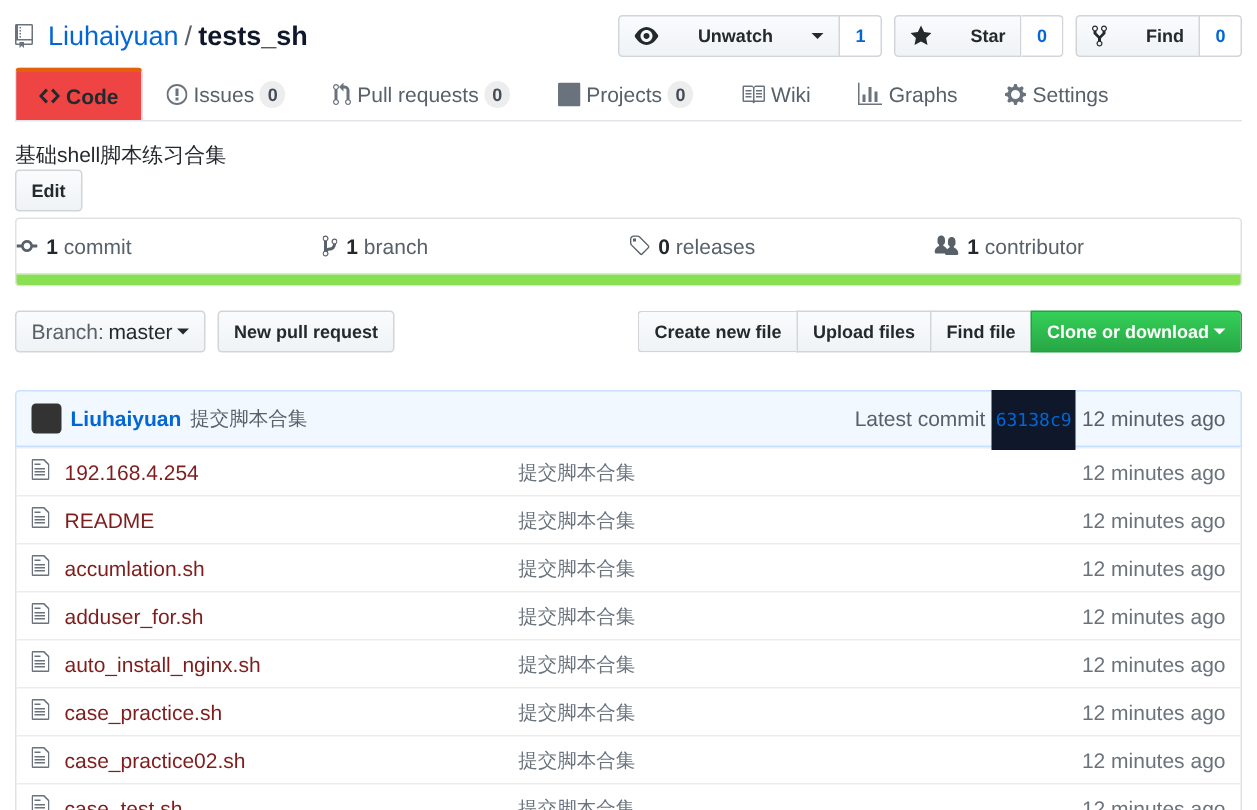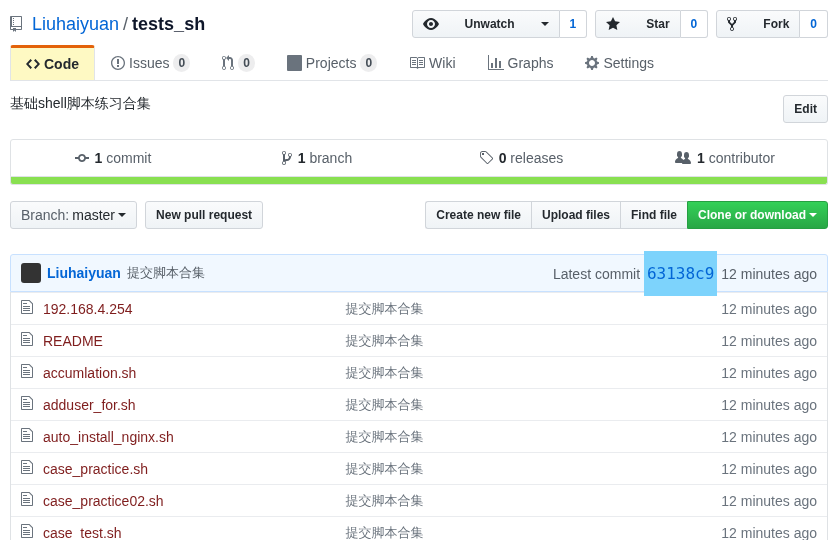--- a/index.html
+++ b/index.html
@@ -13,47 +13,47 @@
 .breadcrumb .sep { color: #586069; }
 .breadcrumb .repo { color: #0f172a; font-weight: 600; }
 .actions { display: flex; gap: 8px; }
 .btn-group { display: inline-flex; }
 .btn { font-size: 12px; font-weight: 600; line-height: 20px; padding: 3px 10px; border: 1px solid #d1d5da; background: linear-gradient(#fafbfc,#eff3f6); border-radius: 3px; cursor: pointer; display: inline-flex; align-items: center; gap: 3px; color: #24292e; }
 .btn-group .btn { border-radius: 3px 0 0 3px; gap: 26px; }
 .btn-group .count { font-size: 12px; font-weight: 600; line-height: 20px; padding: 3px 10px; border: 1px solid #d1d5da; border-left: 0; background: #fff; border-radius: 0 3px 3px 0; display: inline-flex; align-items: center; }
 .btn-primary { background: linear-gradient(#34d058,#28a745); color: #fff; border-color: #269f42; }
 .nav { display: flex; border-bottom: 1px solid #e1e4e8; }
 .nav-item { padding: 7px 15px 8px; color: #586069; cursor: pointer; display: flex; align-items: center; gap: 4px; font-size: 14px; border: 1px solid transparent; border-bottom: 0; }
-.nav-item.active { color: #24292e; border-color: #e36209 #e1e4e8 transparent; border-top-width: 3px; border-radius: 3px 3px 0 0; background: #fef9c3; font-weight: 600; margin-top: -1px; }
+.nav-item.active { color: #24292e; border-color: #e36209 #e1e4e8 transparent; border-top-width: 3px; border-radius: 3px 3px 0 0; background: #ef4444; font-weight: 600; margin-top: -1px; }
 .nav-item .badge { background: rgba(27,31,35,.08); border-radius: 20px; font-size: 12px; padding: 2px 5px; font-weight: 600; color: #444d56; }
 .nav-item svg { fill: #6a737d; }
 .nav-item.active svg { fill: #24292e; }
-.description { display: flex; justify-content: space-between; align-items: flex-start; margin: 14px 0 16px; }
+.description { display: flex; justify-content: space-between; align-items: flex-start; margin: 14px 0 4px; flex-direction: column; }
 .description .text { color: #24292e; }
 .stats-bar { border: 1px solid #dfe2e5; border-radius: 3px 3px 0 0; display: flex; }
-.stat { flex: 1; text-align: center; padding: 10px 0; font-size: 14px; color: #586069; cursor: pointer; }
+.stat { flex: 1; text-align: left; padding: 10px 0; font-size: 14px; color: #586069; cursor: pointer; }
 .stat strong { color: #24292e; }
 .stat svg { fill: #586069; vertical-align: text-bottom; margin-right: 2px; }
 .color-bar { height: 8px; background: #89e051; border: 1px solid #dfe2e5; border-top: 0; border-radius: 0 0 3px 3px; margin-bottom: 16px; }
 .file-actions { display: flex; justify-content: space-between; align-items: flex-end; margin-bottom: 25px; }
 .file-actions-left { display: flex; gap: 8px; }
 .file-actions-right { display: flex; }
 .file-actions-right .btn { border-radius: 0; border-right-width: 0; }
 .file-actions-right .btn:first-child { border-radius: 3px 0 0 3px; }
 .file-actions-right .btn.btn-primary { border-radius: 0 3px 3px 0; border-right-width: 1px; }
 .branch-btn { font-size: 14px; font-weight: normal; }
 .branch-btn .label { color: #586069; }
 .branch-btn .branch-name { font-weight: 400; }
 .commit-tease { background: #f1f8ff; border: 1px solid #c8e1ff; border-radius: 3px 3px 0 0; padding: 8px 10px; display: flex; justify-content: space-between; align-items: center; }
 .commit-tease .left { display: flex; align-items: center; gap: 6px; }
 .commit-tease .avatar { width: 20px; height: 20px; background: #333; border-radius: 3px; }
 .commit-tease .author { font-weight: 600; }
 .commit-tease .msg { color: #586069; font-size: 13px; }
 .commit-tease .right { color: #586069; }
-.commit-tease .sha { font-family: SFMono-Regular, Consolas, monospace; font-size: 16px; background: #7dd3fc; padding: 13px 3px; }
+.commit-tease .sha { font-family: SFMono-Regular, Consolas, monospace; font-size: 12px; background: #0f172a; padding: 13px 3px; }
 .file-list { border: 1px solid #dfe2e5; border-top: 0; border-radius: 0 0 3px 3px; }
 .file-row { display: flex; align-items: center; padding: 6px 10px; border-top: 1px solid #eaecef; font-size: 14px; }
 .file-row .icon { color: #6a737d; margin-right: 10px; flex-shrink: 0; }
 .file-row .name { flex: 0 0 38%; color: #7f1d1d; white-space: nowrap; overflow: hidden; text-overflow: ellipsis; }
 .file-row .message { flex: 1; color: #6a737d; font-size: 13px; }
 .file-row .age { color: #6a737d; text-align: right; }
 .caret { display: inline-block; width: 0; height: 0; border-left: 4px solid transparent; border-right: 4px solid transparent; border-top: 4px solid currentColor; vertical-align: middle; }
 </style>
 </head>
 <body>
@@ -86,21 +86,21 @@
             </svg>
           <span>Star</span>
         </button>
         <a class="count">0</a>
       </div>
       <div class="btn-group">
         <button class="btn">
           <svg width="10" height="16" viewBox="0 0 10 16">
               <path fill="#24292e" d="M8 1a1.993 1.993 0 0 0-1 3.72V6L5 8 3 6V4.72A1.993 1.993 0 0 0 2 1a1.993 1.993 0 0 0-1 3.72V6.5l3 3v1.78A1.993 1.993 0 0 0 5 15a1.993 1.993 0 0 0 1-3.72V9.5l3-3V4.72A1.993 1.993 0 0 0 8 1zM2 4.2C1.34 4.2.8 3.65.8 3c0-.65.55-1.2 1.2-1.2.65 0 1.2.55 1.2 1.2 0 .65-.55 1.2-1.2 1.2zm3 10c-.66 0-1.2-.55-1.2-1.2 0-.65.55-1.2 1.2-1.2.65 0 1.2.55 1.2 1.2 0 .65-.55 1.2-1.2 1.2zm3-10c-.66 0-1.2-.55-1.2-1.2 0-.65.55-1.2 1.2-1.2.65 0 1.2.55 1.2 1.2 0 .65-.55 1.2-1.2 1.2z"></path>
             </svg>
-          <span>Fork</span>
+          <span>Find</span>
         </button>
         <a class="count">0</a>
       </div>
     </div>
   </div>
 
   <div class="nav">
     <div class="nav-item active">
       <svg width="14" height="16" viewBox="0 0 14 16">
           <path d="M9.5 3L8 4.5 11.5 8 8 11.5 9.5 13 14 8 9.5 3zm-5 0L0 8l4.5 5L6 11.5 2.5 8 6 4.5 4.5 3z"></path>
@@ -111,20 +111,21 @@
       <svg width="14" height="16" viewBox="0 0 14 16">
           <path d="M7 2.3c3.14 0 5.7 2.56 5.7 5.7s-2.56 5.7-5.7 5.7A5.71 5.71 0 0 1 1.3 8c0-3.14 2.56-5.7 5.7-5.7zM7 1C3.14 1 0 4.14 0 8s3.14 7 7 7 7-3.14 7-7-3.14-7-7-7zm1 3H6v5h2V4zm0 6H6v2h2v-2z"></path>
         </svg>
       <span>Issues</span>
       <span class="badge">0</span>
     </div>
     <div class="nav-item">
       <svg width="12" height="16" viewBox="0 0 12 16">
           <path d="M11 11.28V5c-.03-.78-.34-1.47-.94-2.06C9.46 2.35 8.78 2.03 8 2H7V0L4 3l3 3V4h1c.27.02.48.11.69.31.21.2.3.42.31.69v6.28A1.993 1.993 0 0 0 10 15a1.993 1.993 0 0 0 1-3.72zm-1 2.92c-.66 0-1.2-.55-1.2-1.2 0-.65.55-1.2 1.2-1.2.65 0 1.2.55 1.2 1.2 0 .65-.55 1.2-1.2 1.2zM4 3c0-1.11-.89-2-2-2a1.993 1.993 0 0 0-1 3.72v6.56A1.993 1.993 0 0 0 2 15a1.993 1.993 0 0 0 1-3.72V4.72c.59-.34 1-.98 1-1.72zm-.8 10c0 .66-.55 1.2-1.2 1.2-.65 0-1.2-.55-1.2-1.2 0-.65.55-1.2 1.2-1.2.65 0 1.2.55 1.2 1.2zM2 4.2C1.34 4.2.8 3.65.8 3c0-.65.55-1.2 1.2-1.2.65 0 1.2.55 1.2 1.2 0 .65-.55 1.2-1.2 1.2z"></path>
         </svg>
+      <span>Pull requests</span>
       <span class="badge">0</span>
     </div>
     <div class="nav-item">
       <svg width="15" height="16" viewBox="0 0 15 16">
           <path d="M10 12h3V2h-3v10zm-4-2h3V2H6v8zm-4 4h3V2H2v12zm-1 1h13V1H1v14zM14 0H1a1 1 0 0 0-1 1v14a1 1 0 0 0 1 1h13a1 1 0 0 0 1-1V1a1 1 0 0 0-1-1z"></path>
         </svg>
       <span>Projects</span>
       <span class="badge">0</span>
     </div>
     <div class="nav-item">

